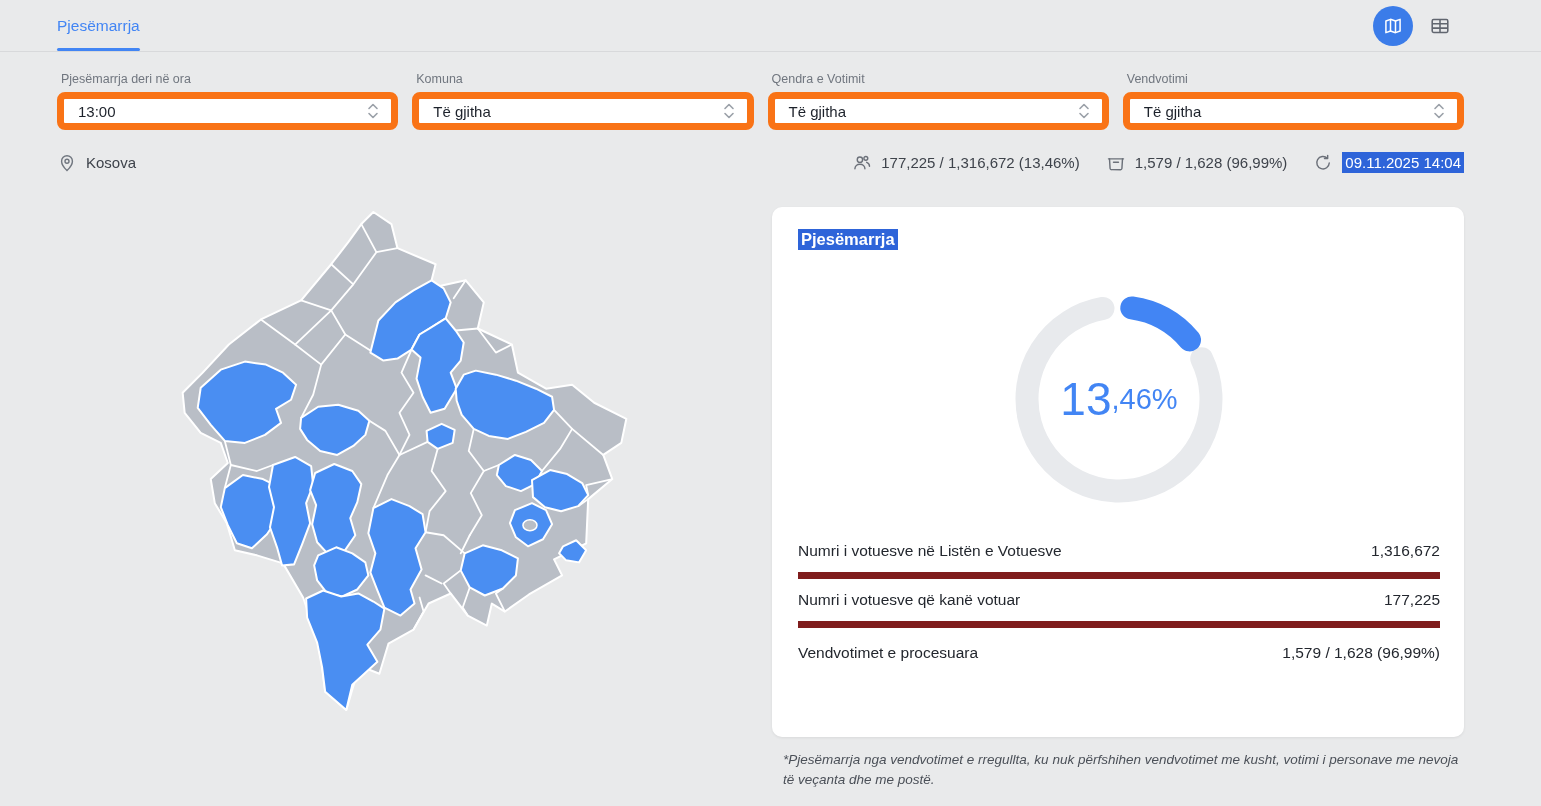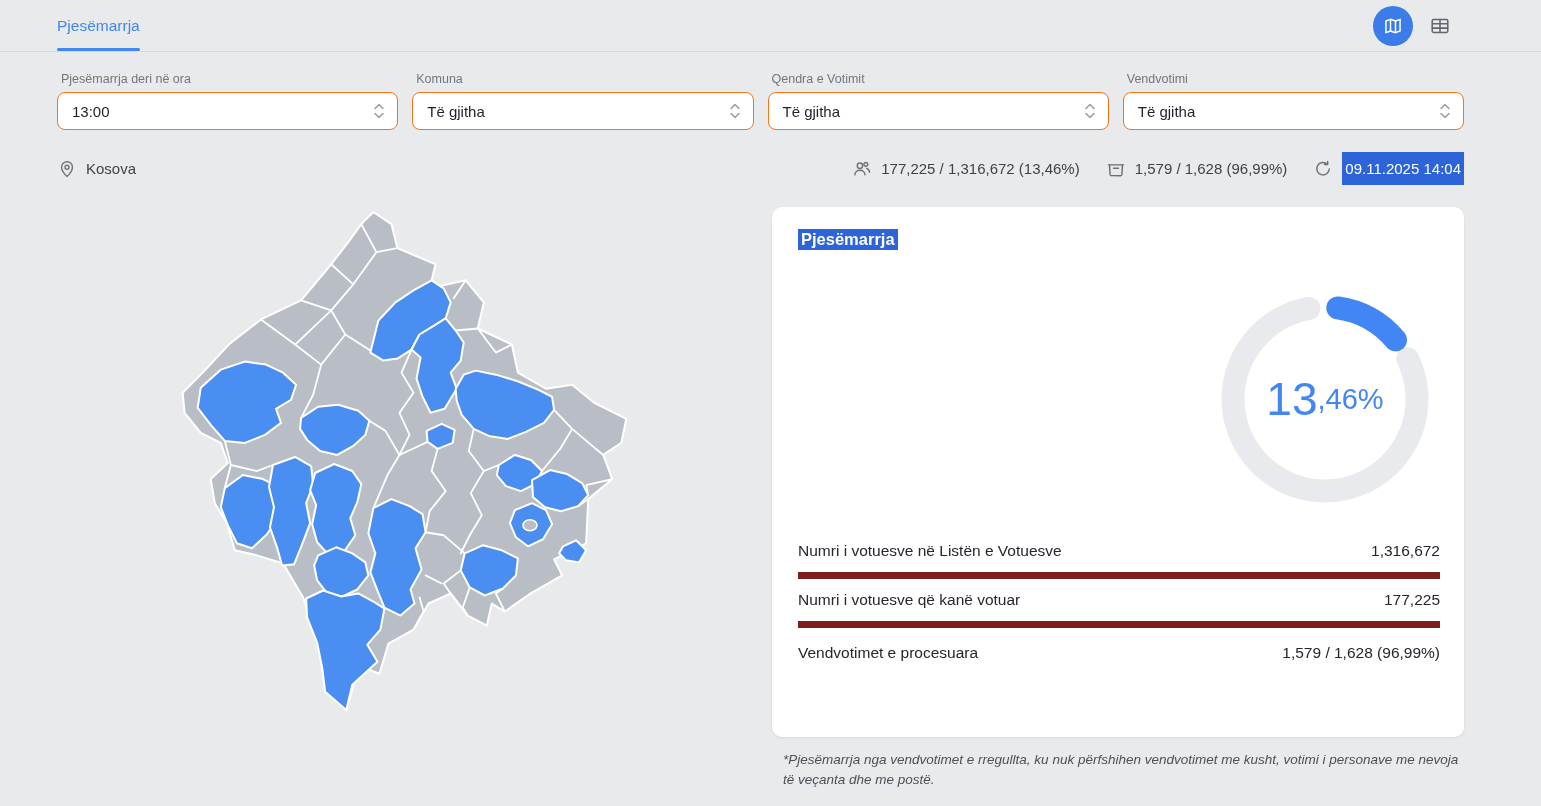--- a/index.html
+++ b/index.html
@@ -36,54 +36,54 @@
     width:30px; height:30px; display:flex; align-items:center; justify-content:center;
     cursor:pointer; border-radius:4px;
   }
   
   .filters {
     display:grid; grid-template-columns:repeat(4,1fr); gap:14px;
     margin:12px 77px 0 57px;
   }
   .filter-label { font-size:12.5px; color:#70767f; margin:8px 0 6px 4px; }
   .select {
-    height:38px; background:#fff; border:1px solid #f97316; border-radius:8px;
+    height:38px; background:#fff; border:7px solid #f97316; border-radius:8px;
     display:flex; align-items:center; justify-content:space-between;
     padding:0 10px 0 14px; font-size:15px; color:#1d222b; cursor:pointer;
   }
   
   .statusbar {
     margin:22px 77px 0 57px;
     display:flex; align-items:center; font-size:15px; color:#3e434b;justify-content:space-between;
   }
   .loc { display:flex; align-items:center; gap:9px; }
   .stats-right { margin-left:auto; display:flex; align-items:center; gap:26px; }
   .stat { display:flex; align-items:center; gap:9px; }
   .date-chip {
-    background:var(--selection,#2e64d9); color:#fff; padding:8px 3px;
+    background:var(--selection,#2e64d9); color:#fff; padding:2px 3px;
   }
   
   .map-wrap { position:absolute; left:172px; top:202px; width:468px; height:527px; }
   .map-wrap svg { width:100%; height:100%; }
   .m-base { fill:var(--map_gray,#b9bec6); stroke:#fff; stroke-width:2; stroke-linejoin:round; }
   .m-lines path { fill:none; stroke:#fff; stroke-width:1.8; stroke-linecap:round; stroke-linejoin:round; }
   .m-blue polygon { fill:var(--map_blue,#4a8ef2); stroke:#fff; stroke-width:2; stroke-linejoin:round; cursor:pointer; }
   .m-enclave { fill:var(--map_gray,#b9bec6); stroke:#fff; stroke-width:1.5; }
   
   .card {
     position:absolute; left:772px; top:207px; width:692px; height:530px;
     background:#fff; border-radius:10px;
     box-shadow:0 1px 3px rgba(0,0,0,.07);
     padding:22px 24px 0 26px;
   }
   .card-title {
     display:inline-block; background:var(--selection,#2e64d9); color:#fff;
     font-weight:bold; font-size:16.5px; padding:1px 3px;
   }
-  .donut-area { display:flex; justify-content:flex-end; margin-top:34px; }
+  .donut-area { display:flex; justify-content:center; margin-top:34px; }
   .donut-box { position:relative; width:230px; height:230px; }
   .donut-box svg { width:230px; height:230px; }
   .donut-center {
     position:absolute; inset:0; display:flex; align-items:center; justify-content:center;
     color:var(--accent,#4285f4);
   }
   .donut-center .big { font-size:46px; }
   .donut-center .small { font-size:29px; }
   .rows { margin-top:16px; }
   .row {

